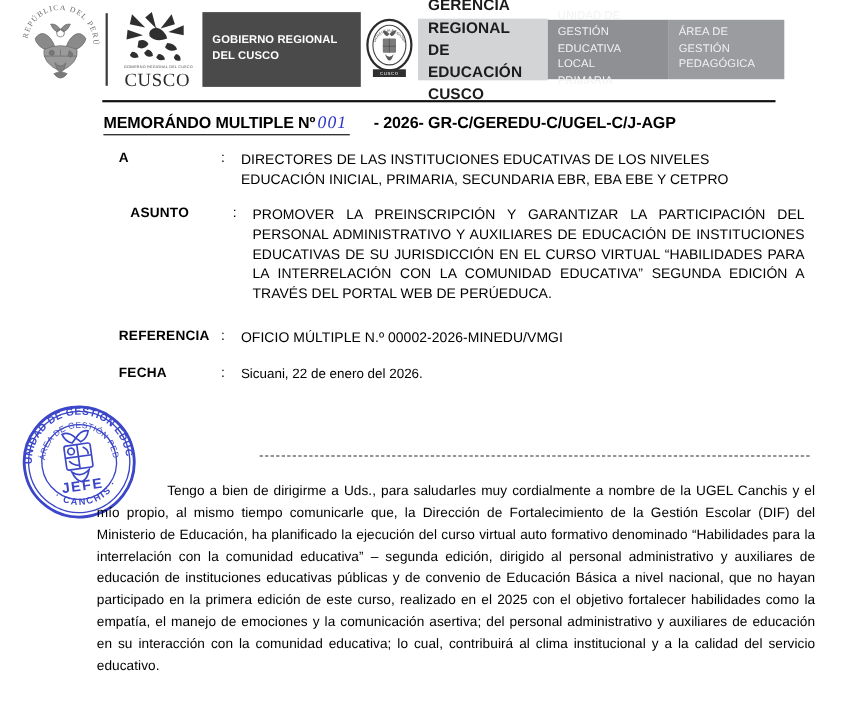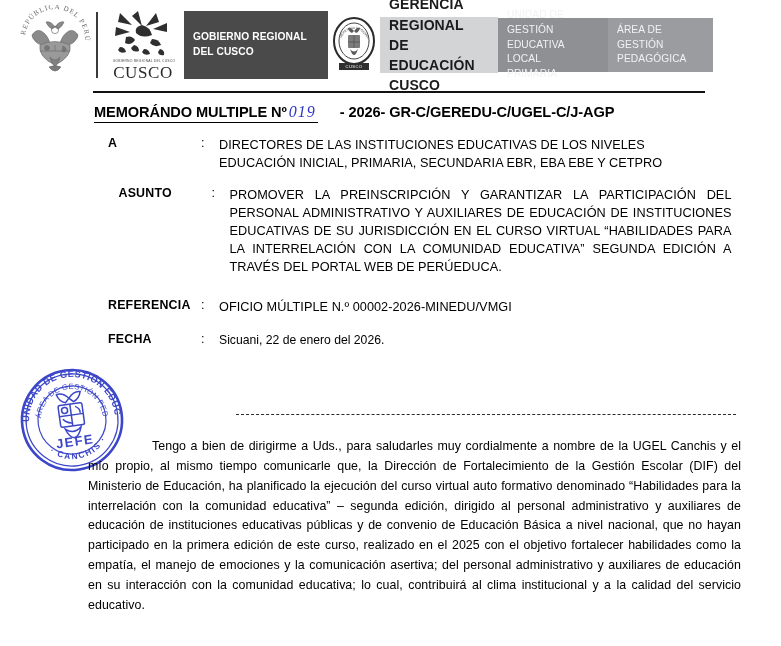--- a/index.html
+++ b/index.html
@@ -330,21 +330,21 @@
       <span>ÁREA DE GESTIÓN</span>
       <span>PEDAGÓGICA</span>
     </div>
 
   </div>
 </div>
 
 <div class="rule-top"></div>
 
 <div class="doc-title">
-  <span class="seg-underline"><span>MEMORÁNDO MULTIPLE Nº</span><span class="hand-number">019</span></span><span class="title-tail">- 2026- GR-C/GEREDU-C/UGEL-C/J-AGP</span>
+  <span class="seg-underline"><span>MEMORÁNDO MULTIPLE Nº</span><span class="hand-number">001</span></span><span class="title-tail">- 2026- GR-C/GEREDU-C/UGEL-C/J-AGP</span>
 </div>
 
 <div class="fields">
 
   <div class="field-row row-a">
     <div class="field-label">A</div>
     <div class="field-colon">:</div>
     <div class="field-value val-caps">DIRECTORES DE LAS INSTITUCIONES EDUCATIVAS DE LOS NIVELES EDUCACIÓN INICIAL, PRIMARIA, SECUNDARIA EBR, EBA EBE Y CETPRO</div>
   </div>
 

